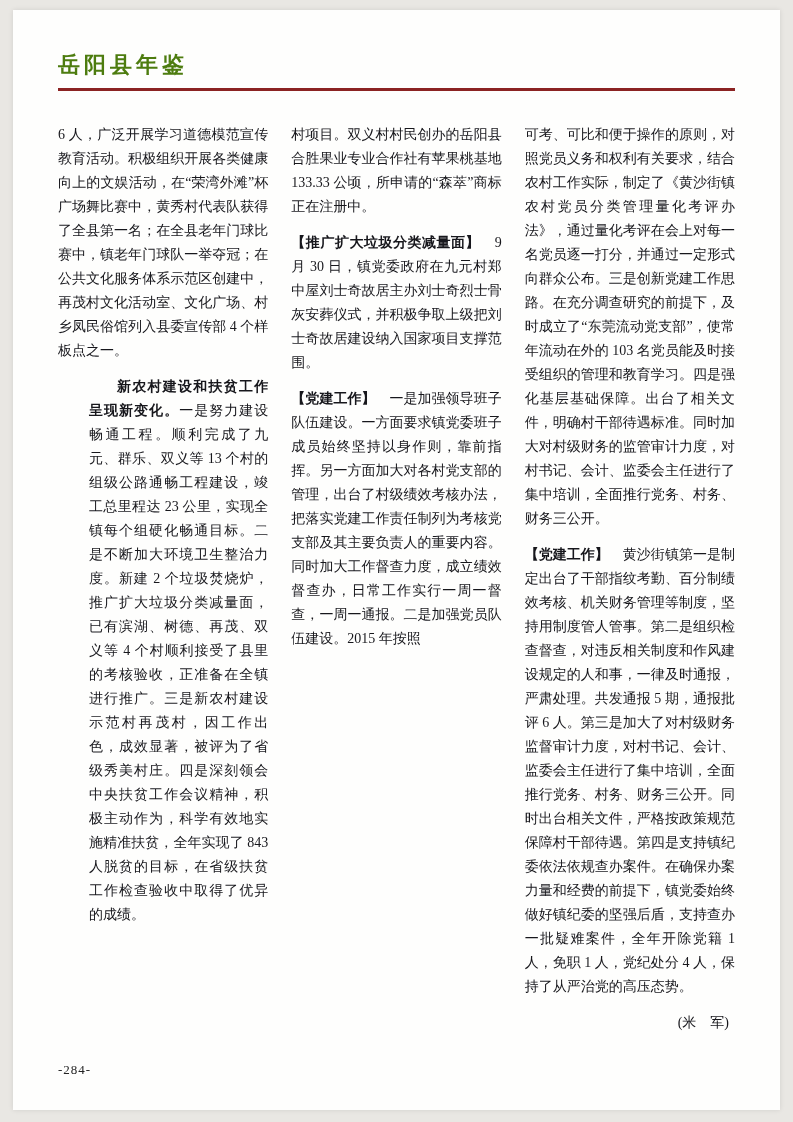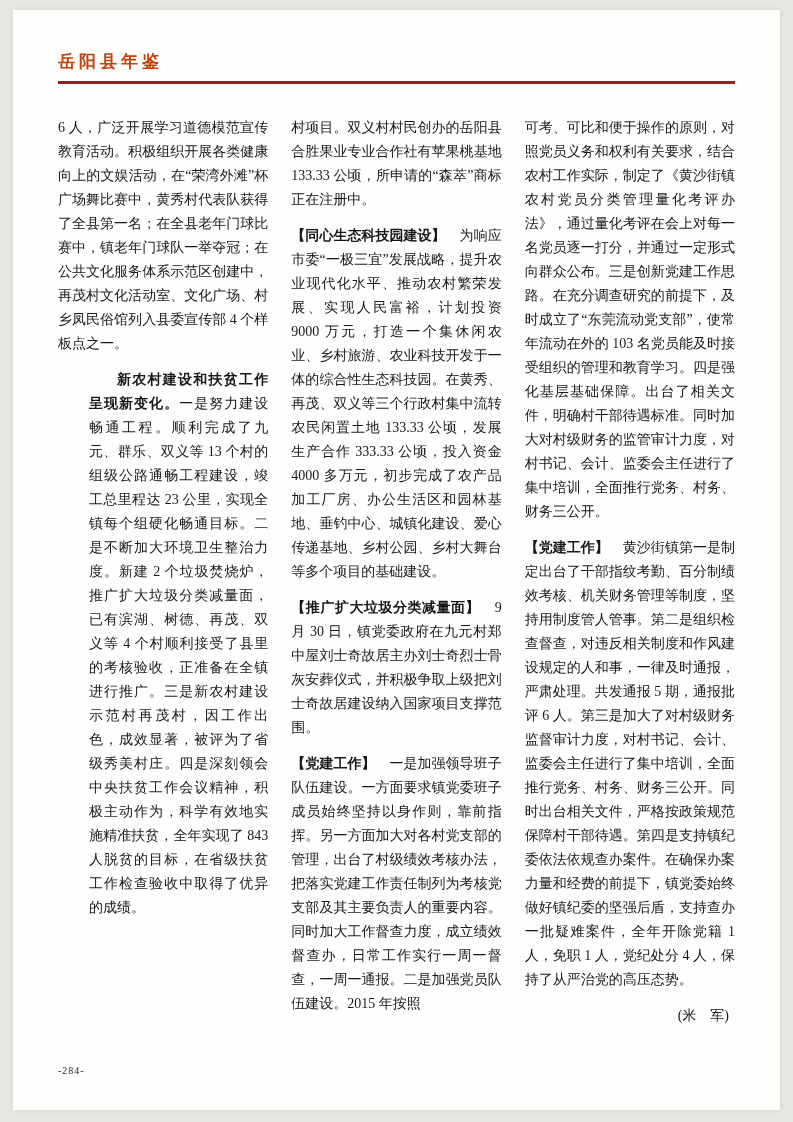--- a/index.html
+++ b/index.html
@@ -21,23 +21,23 @@
     background: #fefefd;
     box-shadow: 0 0 5px rgba(0,0,0,0.10);
   }
   .content {
     position: absolute;
     left: 45px; right: 45px; top: 40px;
   }
   .page-header { }
   .page-title {
     font-family: "Liberation Sans", "DejaVu Sans", sans-serif;
-    font-size: 17px;
+    font-size: 22px;
     font-weight: bold;
-    color: #c2410c;
+    color: #4d7c0f;
     letter-spacing: 4px;
   }
   .header-rule {
     height: 2.5px;
     background: #8b2323;
     margin-top: 8px;
   }
   .columns {
     display: flex;
     gap: 23px;
@@ -61,21 +61,21 @@
   .attribution {
     text-align: right;
     padding-right: 6px;
   }
   .page-footer {
     position: absolute;
     left: 45px;
     bottom: 32px;
   }
   .page-number {
-    font-size: 10px;
+    font-size: 13px;
     color: #222;
     letter-spacing: 1px;
   }
 </style>
 </head>
 <body>
 
 <div class="canvas">
   <div class="page">
     <div class="content">
@@ -83,21 +83,20 @@
         <h1 class="page-title">岳阳县年鉴</h1>
         <div class="header-rule" style="background: rgb(139, 35, 35);"></div>
       </header>
       <main class="columns">
         <section class="column">
             <p class="block para">6 人，广泛开展学习道德模范宣传教育活动。积极组织开展各类健康向上的文娱活动，在“荣湾外滩”杯广场舞比赛中，黄秀村代表队获得了全县第一名；在全县老年门球比赛中，镇老年门球队一举夺冠；在公共文化服务体系示范区创建中，再茂村文化活动室、文化广场、村乡凤民俗馆列入县委宣传部 4 个样板点之一。</p>
             <p class="block para indent"><span class="lead">新农村建设和扶贫工作呈现新变化。</span>一是努力建设畅通工程。顺利完成了九元、群乐、双义等 13 个村的组级公路通畅工程建设，竣工总里程达 23 公里，实现全镇每个组硬化畅通目标。二是不断加大环境卫生整治力度。新建 2 个垃圾焚烧炉，推广扩大垃圾分类减量面，已有滨湖、树德、再茂、双义等 4 个村顺利接受了县里的考核验收，正准备在全镇进行推广。三是新农村建设示范村再茂村，因工作出色，成效显著，被评为了省级秀美村庄。四是深刻领会中央扶贫工作会议精神，积极主动作为，科学有效地实施精准扶贫，全年实现了 843 人脱贫的目标，在省级扶贫工作检查验收中取得了优异的成绩。</p>
           </section>
         <section class="column">
             <p class="block para">村项目。双义村村民创办的岳阳县合胜果业专业合作社有苹果桃基地 133.33 公顷，所申请的“森萃”商标正在注册中。</p>
-            <p class="block entry"><span class="entry-title">【同心生态科技园建设】</span>　为响应市委“一极三宜”发展战略，提升农业现代化水平、推动农村繁荣发展、实现人民富裕，计划投资 9000 万元，打造一个集休闲农业、乡村旅游、农业科技开发于一体的综合性生态科技园。在黄秀、再茂、双义等三个行政村集中流转农民闲置土地 133.33 公顷，发展生产合作 333.33 公顷，投入资金 4000 多万元，初步完成了农产品加工厂房、办公生活区和园林基地、垂钓中心、城镇化建设、爱心传递基地、乡村公园、乡村大舞台等多个项目的基础建设。</p>
             <p class="block entry"><span class="entry-title">【推广扩大垃圾分类减量面】</span>　9 月 30 日，镇党委政府在九元村郑中屋刘士奇故居主办刘士奇烈士骨灰安葬仪式，并积极争取上级把刘士奇故居建设纳入国家项目支撑范围。</p>
             <p class="block entry"><span class="entry-title">【党建工作】</span>　一是加强领导班子队伍建设。一方面要求镇党委班子成员始终坚持以身作则，靠前指挥。另一方面加大对各村党支部的管理，出台了村级绩效考核办法，把落实党建工作责任制列为考核党支部及其主要负责人的重要内容。同时加大工作督查力度，成立绩效督查办，日常工作实行一周一督查，一周一通报。二是加强党员队伍建设。2015 年按照</p>
           </section>
         <section class="column">
             <p class="block para">可考、可比和便于操作的原则，对照党员义务和权利有关要求，结合农村工作实际，制定了《黄沙街镇农村党员分类管理量化考评办法》，通过量化考评在会上对每一名党员逐一打分，并通过一定形式向群众公布。三是创新党建工作思路。在充分调查研究的前提下，及时成立了“东莞流动党支部”，使常年流动在外的 103 名党员能及时接受组织的管理和教育学习。四是强化基层基础保障。出台了相关文件，明确村干部待遇标准。同时加大对村级财务的监管审计力度，对村书记、会计、监委会主任进行了集中培训，全面推行党务、村务、财务三公开。</p>
             <p class="block entry"><span class="entry-title">【党建工作】</span>　黄沙街镇第一是制定出台了干部指纹考勤、百分制绩效考核、机关财务管理等制度，坚持用制度管人管事。第二是组织检查督查，对违反相关制度和作风建设规定的人和事，一律及时通报，严肃处理。共发通报 5 期，通报批评 6 人。第三是加大了对村级财务监督审计力度，对村书记、会计、监委会主任进行了集中培训，全面推行党务、村务、财务三公开。同时出台相关文件，严格按政策规范保障村干部待遇。第四是支持镇纪委依法依规查办案件。在确保办案力量和经费的前提下，镇党委始终做好镇纪委的坚强后盾，支持查办一批疑难案件，全年开除党籍 1 人，免职 1 人，党纪处分 4 人，保持了从严治党的高压态势。</p>
             <p class="block attribution">(米　军)</p>
           </section>
       </main>
     </div>

